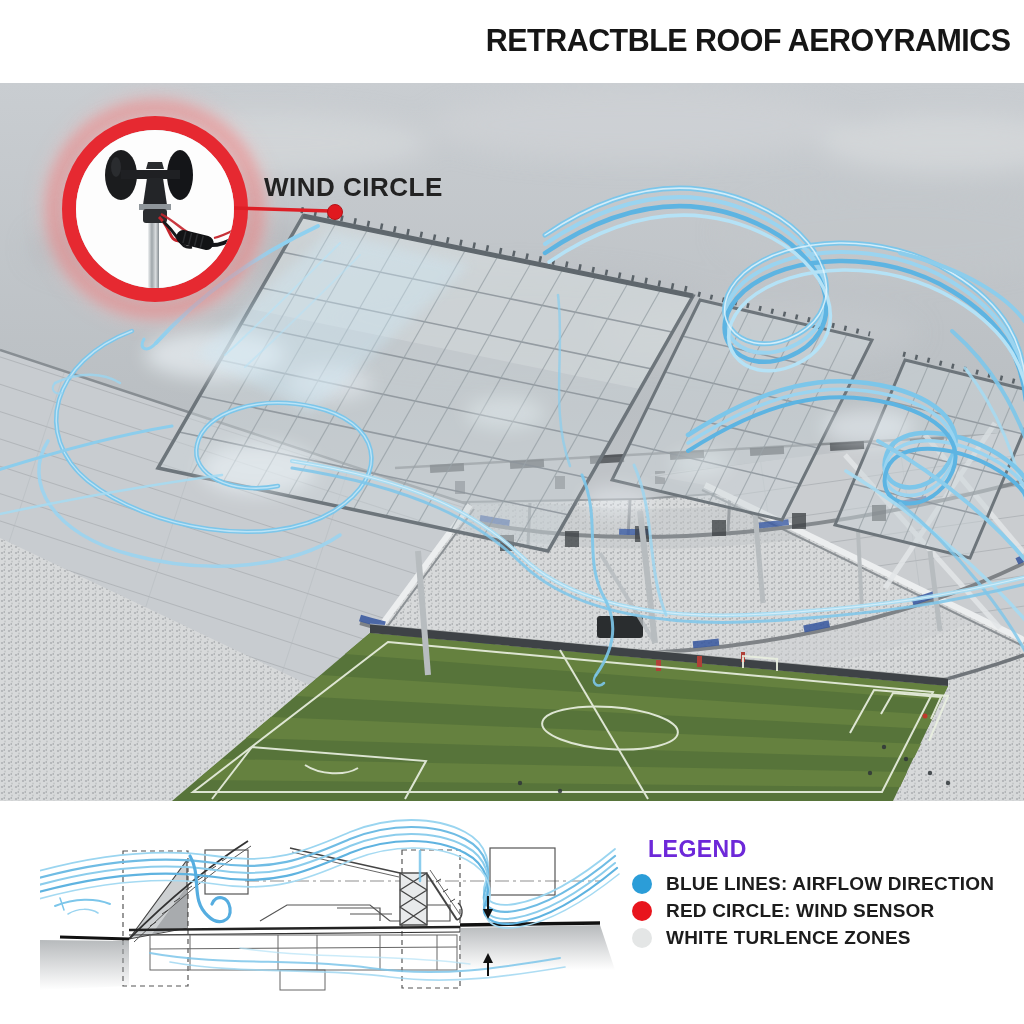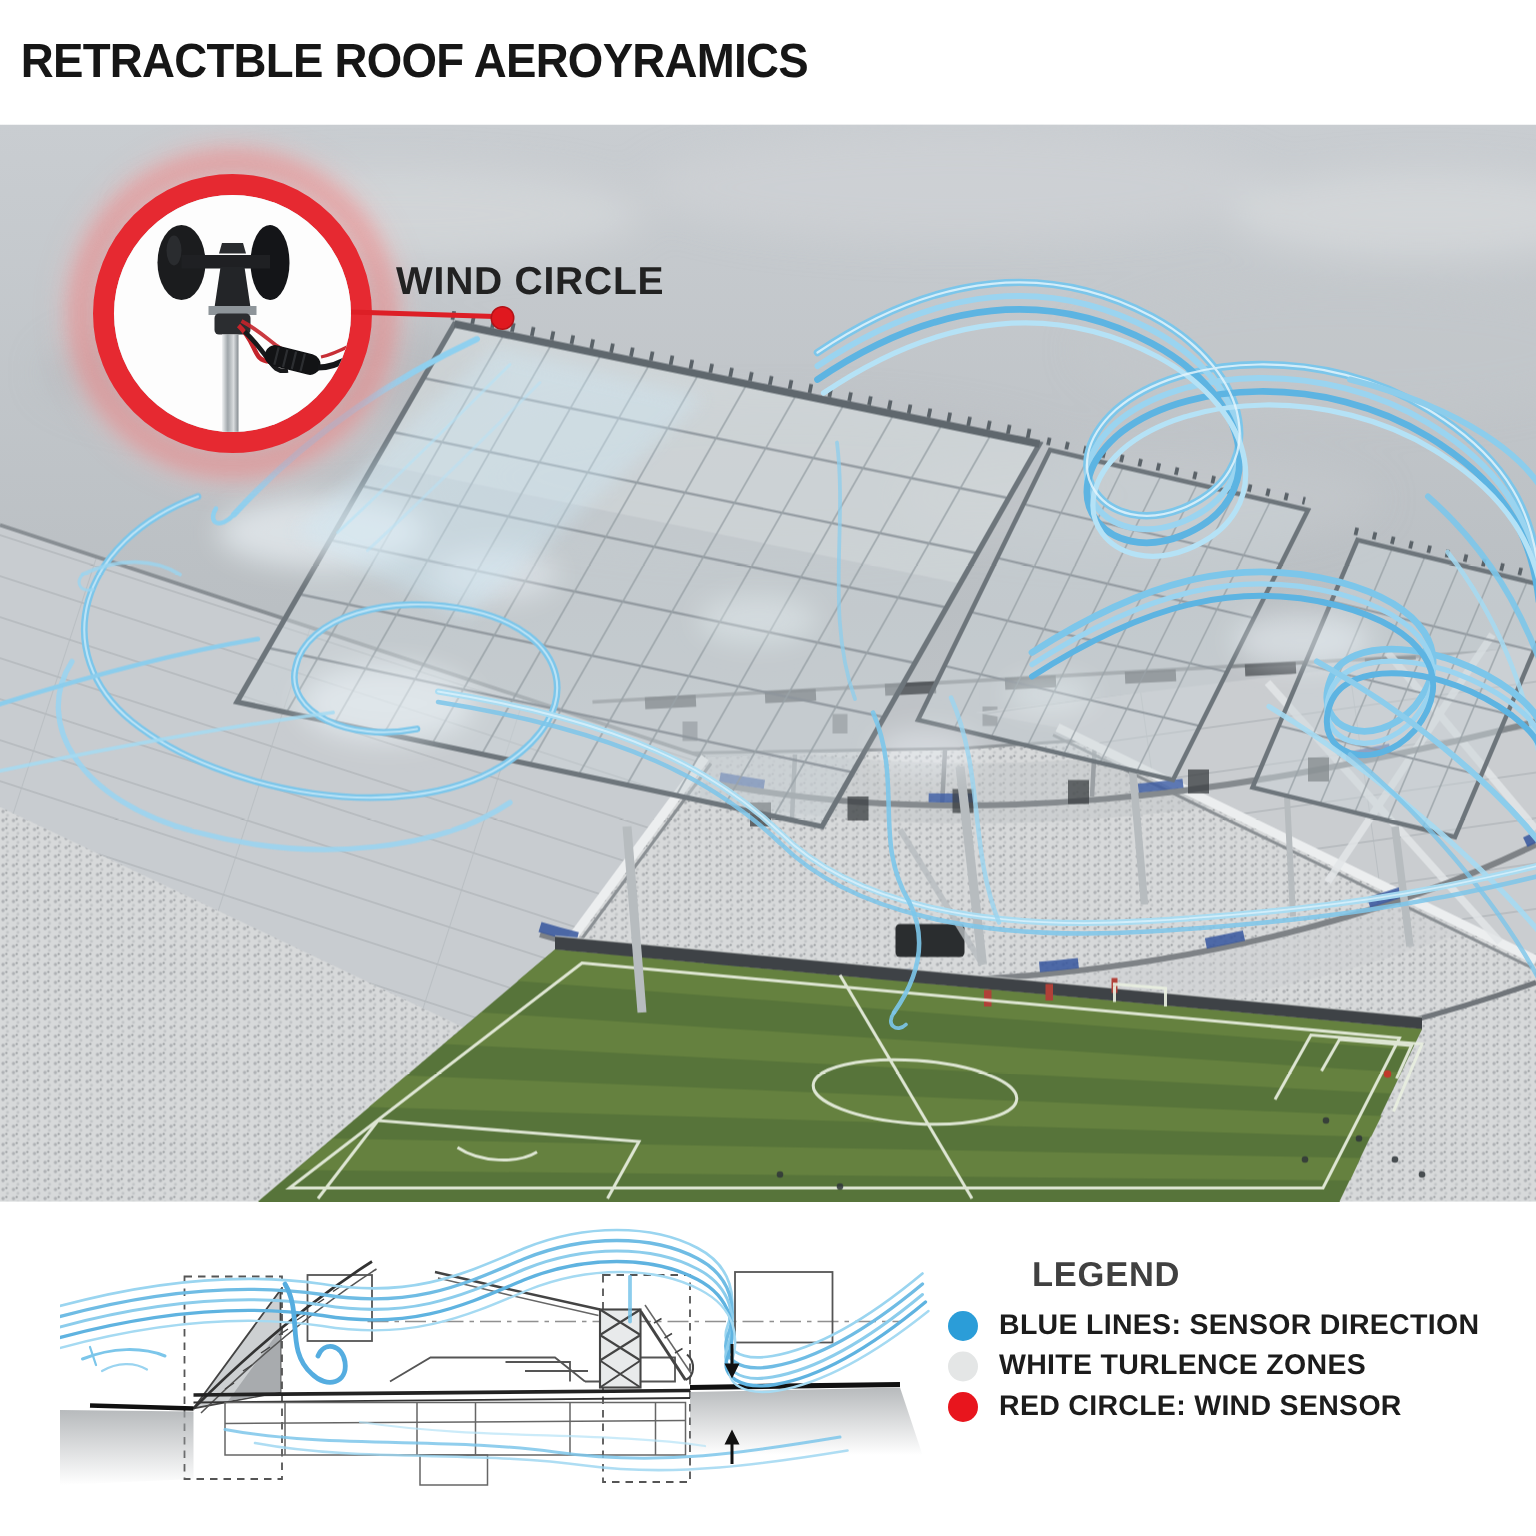--- a/index.html
+++ b/index.html
@@ -1,27 +1,27 @@
 <!DOCTYPE html>
 <html><head>
 <meta charset="utf-8">
 <style>
   html,body{margin:0;padding:0;}
   body{width:1024px;height:1024px;position:relative;background:#ffffff;overflow:hidden;
        font-family:"Liberation Sans","DejaVu Sans",sans-serif;}
-  .title{position:absolute;top:22px;left:0;right:0;text-align:left;
+  .title{position:absolute;top:22px;left:0;right:0;text-align:right;
          font-size:32px;font-weight:800;letter-spacing:-0.5px;color:#161616;}
   .title span{display:inline-block;transform:scaleX(.95);}
   .photo-wrap{position:absolute;top:83px;left:0;width:1024px;height:718px;}
   .photo-wrap svg{display:block;}
   .sensor-label{position:absolute;left:264px;top:172px;font-size:26px;font-weight:600;
                 letter-spacing:.5px;color:#222;}
   .diagram-wrap{position:absolute;left:40px;top:818px;width:590px;height:206px;}
   .legend{position:absolute;left:632px;top:836px;width:380px;}
-  .legend-heading{font-size:23px;font-weight:800;color:#404040;margin:0 0 10px 56px;letter-spacing:.5px;}
+  .legend-heading{font-size:23px;font-weight:800;color:#6d28d9;margin:0 0 10px 16px;letter-spacing:.5px;}
   .legend-row{display:flex;align-items:center;margin-bottom:5px;height:22px;}
   .legend-dot{width:20px;height:20px;border-radius:50%;flex:0 0 20px;margin-right:14px;}
   .legend-label{font-size:19px;font-weight:600;color:#1c1c1c;letter-spacing:.2px;white-space:nowrap;}
 </style>
 </head>
 <body>
 
 <div class="title"><span>RETRACTBLE ROOF AEROYRAMICS</span></div>
 
 <div class="photo-wrap">
@@ -400,23 +400,23 @@
     <line x1="448" y1="158" x2="448" y2="144" stroke-width="2"></line>
     <polygon points="443,145 453,145 448,135" stroke="none"></polygon>
   </g>
 </svg>
 </div>
 
 <div class="legend">
   <div class="legend-heading">LEGEND</div>
   <div class="legend-row">
     <span class="legend-dot" style="background-color: rgb(43, 157, 216);"></span>
-    <span class="legend-label">BLUE LINES: SENSOR DIRECTION</span>
+    <span class="legend-label">BLUE LINES: AIRFLOW DIRECTION</span>
+  </div>
+  <div class="legend-row">
+    <span class="legend-dot" style="background-color: rgb(232, 21, 29);"></span>
+    <span class="legend-label">RED CIRCLE: WIND SENSOR</span>
   </div>
   <div class="legend-row">
     <span class="legend-dot" style="background-color: rgb(228, 230, 230);"></span>
     <span class="legend-label">WHITE TURLENCE ZONES</span>
   </div>
-  <div class="legend-row">
-    <span class="legend-dot" style="background-color: rgb(232, 21, 29);"></span>
-    <span class="legend-label">RED CIRCLE: WIND SENSOR</span>
-  </div>
 </div>
 
 </body></html>

